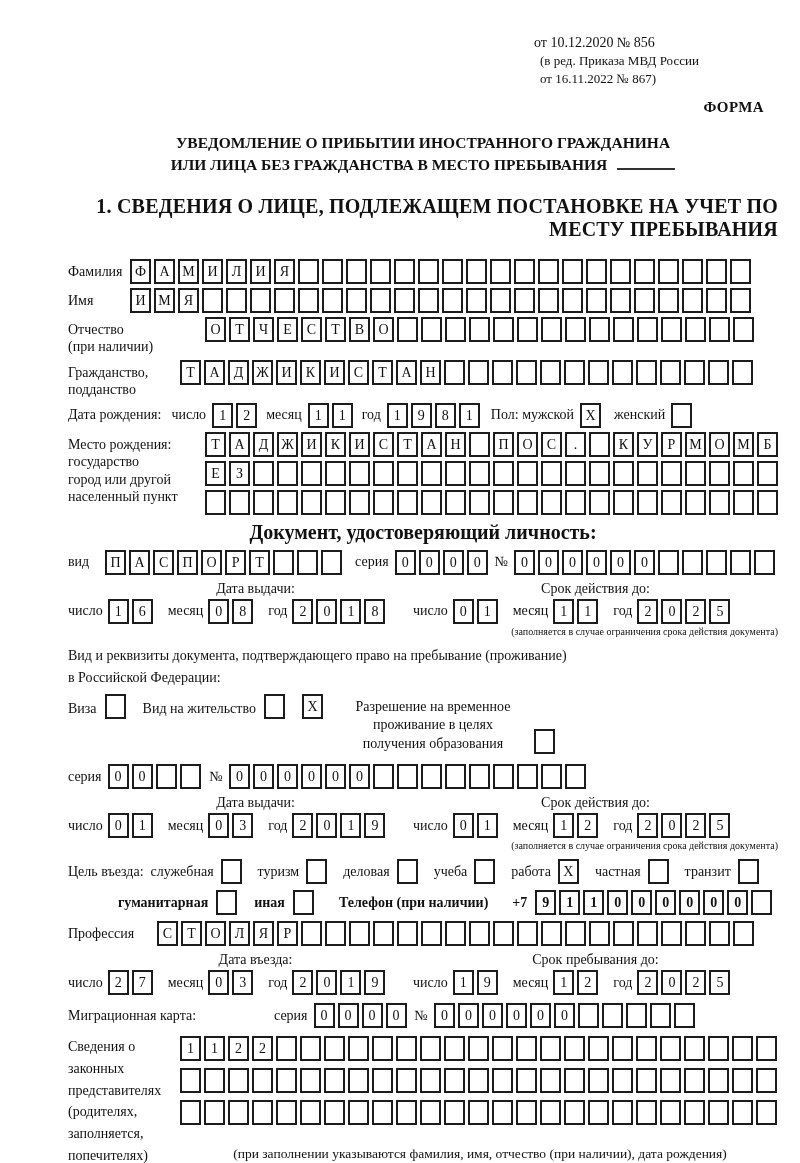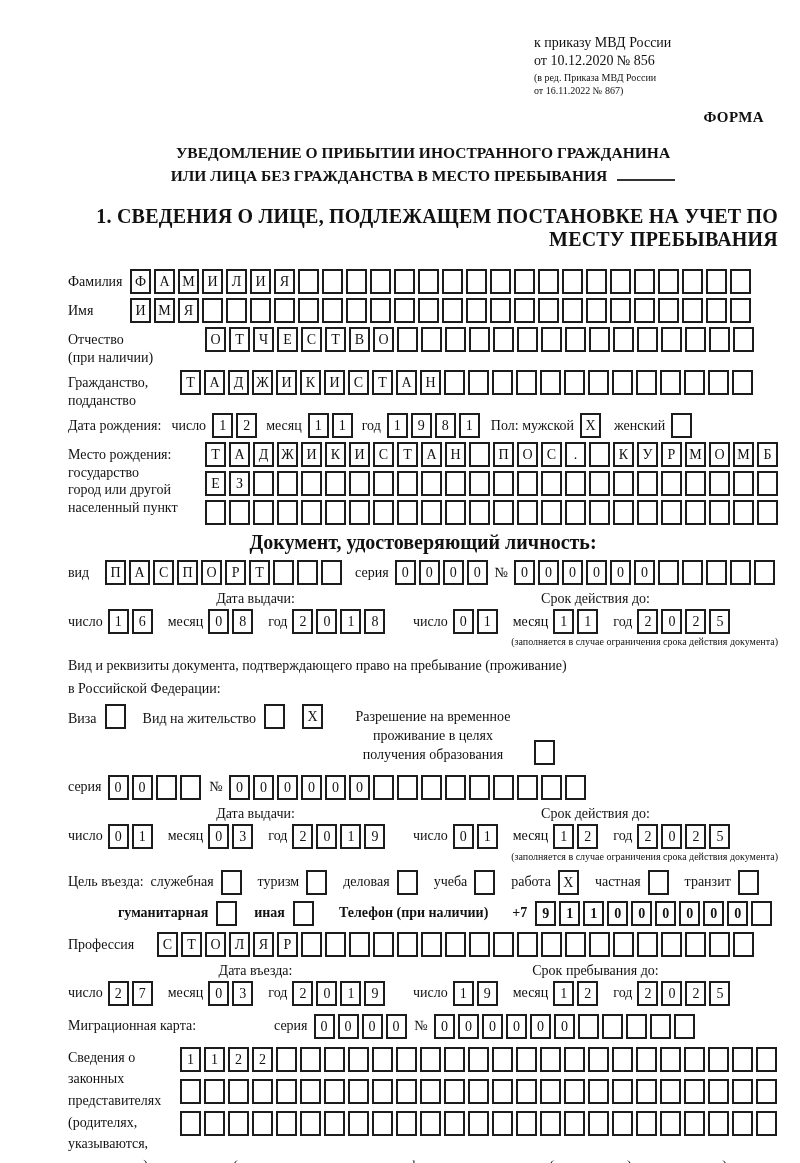--- a/index.html
+++ b/index.html
@@ -3,21 +3,21 @@
 <meta charset="utf-8">
 <style>
   html,body{margin:0;padding:0;background:#fff;}
   body{
     width:800px;height:1163px;box-sizing:border-box;
     padding:34px 22px 0 68px;
     font-family:"Liberation Serif","DejaVu Serif",serif;
     color:#111;font-size:14px;overflow:hidden;
   }
   .hdr{margin-left:auto;width:244px;line-height:1.32;margin-bottom:12px;}
-  .hdr .small{font-size:10px;}
+  .hdr .small{font-size:13px;margin-left:6px;}
   .forma{ text-align:right;font-weight:bold;font-size:15px;padding-right:14px;margin-bottom:16px;letter-spacing:.4px;}
   .title{text-align:center;font-weight:bold;font-size:15.5px;line-height:1.45;margin-bottom:18px;}
   .title .uline{display:inline-block;width:58px;border-bottom:2px solid #333;height:14px;margin-left:10px;}
   .sect{font-weight:bold;font-size:20px;text-align:right;margin-bottom:18px;letter-spacing:.2px;}
   .frow{display:flex;align-items:flex-start;margin-bottom:4px;}
   .flabel{flex:none;padding-top:4px;line-height:1.25;}
   .cells{display:inline-flex;white-space:nowrap;flex:none;}
   .cell{
     display:inline-block;width:17px;height:21px;border:2px solid #1c1c1c;
     margin-right:3px;text-align:center;line-height:21px;font-size:14px;
@@ -53,21 +53,20 @@
   .rep{display:flex;align-items:flex-start;margin-top:4px;}
   .rep .lbls{width:112px;flex:none;line-height:1.55;padding-top:2px;}
   .repnote{font-size:13.5px;text-align:center;padding-left:110px;margin-top:4px;}
   .mig{display:flex;align-items:center;margin:8px 0 6px 0;}
   .mig .t{margin-right:6px;}
 </style>
 </head>
 <body>
 
 <div class="hdr">
-  <div>к приказу МВД России</div>
   <div>от 10.12.2020 № 856</div>
   <div class="small">(в ред. Приказа МВД России</div>
   <div class="small">от 16.11.2022 № 867)</div>
 </div>
 
 <div class="forma">ФОРМА</div>
 
 <div class="title">
   <div>УВЕДОМЛЕНИЕ О ПРИБЫТИИ ИНОСТРАННОГО ГРАЖДАНИНА</div>
   <div><span>ИЛИ ЛИЦА БЕЗ ГРАЖДАНСТВА В МЕСТО ПРЕБЫВАНИЯ</span><span class="uline"></span></div>
@@ -675,21 +674,21 @@
       <span class="cell"></span>
     </span>
 </div>
 
 <div class="rep">
   <div class="lbls">
     <div>Сведения о</div>
     <div>законных</div>
     <div>представителях</div>
     <div>(родителях,</div>
-    <div>указываются,</div>
+    <div>заполняется,</div>
     <div>попечителях)</div>
   </div>
   <div class="stack" style="row-gap:7px;padding-top:2px;">
     <span class="cells">
         <span class="cell">1</span>
         <span class="cell">1</span>
         <span class="cell">2</span>
         <span class="cell">2</span>
         <span class="cell"></span>
         <span class="cell"></span>

